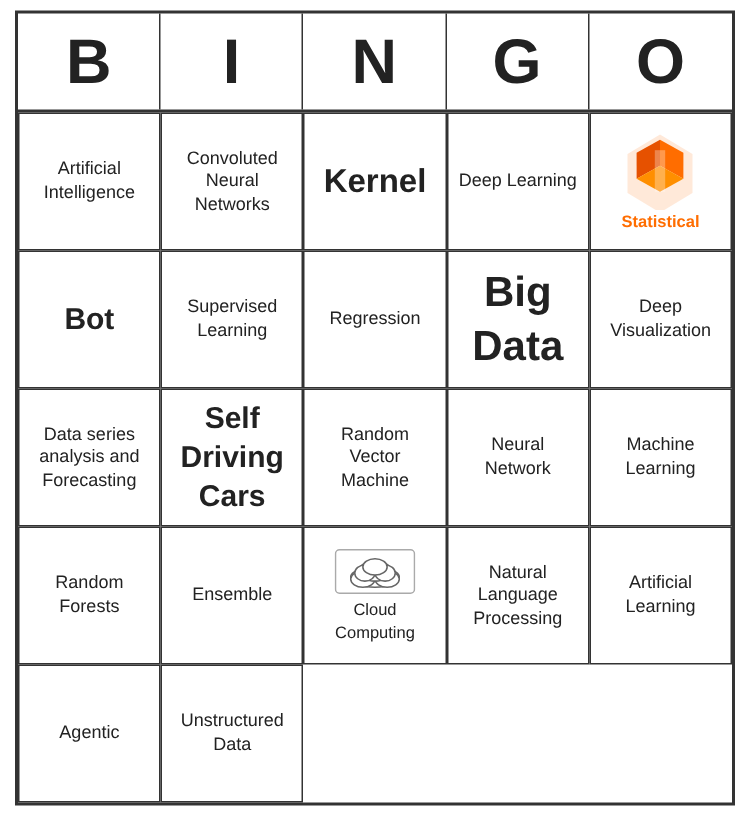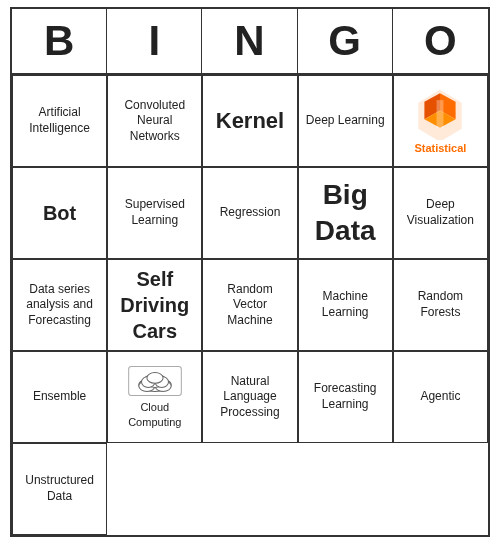--- a/index.html
+++ b/index.html
@@ -152,20 +152,23 @@
       <div class="bingo-cell">
         <span class="cell-text">Data series analysis and Forecasting</span>
       </div>
       <div class="bingo-cell large-text">
         <span class="cell-text">Self Driving Cars</span>
       </div>
       <div class="bingo-cell">
         <span class="cell-text">Random Vector Machine</span>
       </div>
       <div class="bingo-cell">
+        <span class="cell-text">Neural Network</span>
+      </div>
+      <div class="bingo-cell">
         <span class="cell-text">Machine Learning</span>
       </div>
       <div class="bingo-cell">
         <span class="cell-text">Random Forests</span>
       </div>
       <div class="bingo-cell">
         <span class="cell-text">Ensemble</span>
       </div>
       <div class="bingo-cell">
         <div class="cloud-cell">
@@ -179,21 +182,21 @@
             <ellipse cx="50" cy="24" rx="10" ry="8" fill="white" stroke="#666" stroke-width="1.5"></ellipse>
             <ellipse cx="40" cy="18" rx="12" ry="8" fill="white" stroke="#666" stroke-width="1.5"></ellipse>
           </svg>
           <span class="cloud-label">Cloud<br>Computing</span>
         </div>
       </div>
       <div class="bingo-cell">
         <span class="cell-text">Natural Language Processing</span>
       </div>
       <div class="bingo-cell">
-        <span class="cell-text">Forecasting Learning</span>
+        <span class="cell-text">Artificial Learning</span>
       </div>
       <div class="bingo-cell">
         <span class="cell-text">Agentic</span>
       </div>
       <div class="bingo-cell">
         <span class="cell-text">Unstructured Data</span>
       </div>
     </div>
 </div>
 

